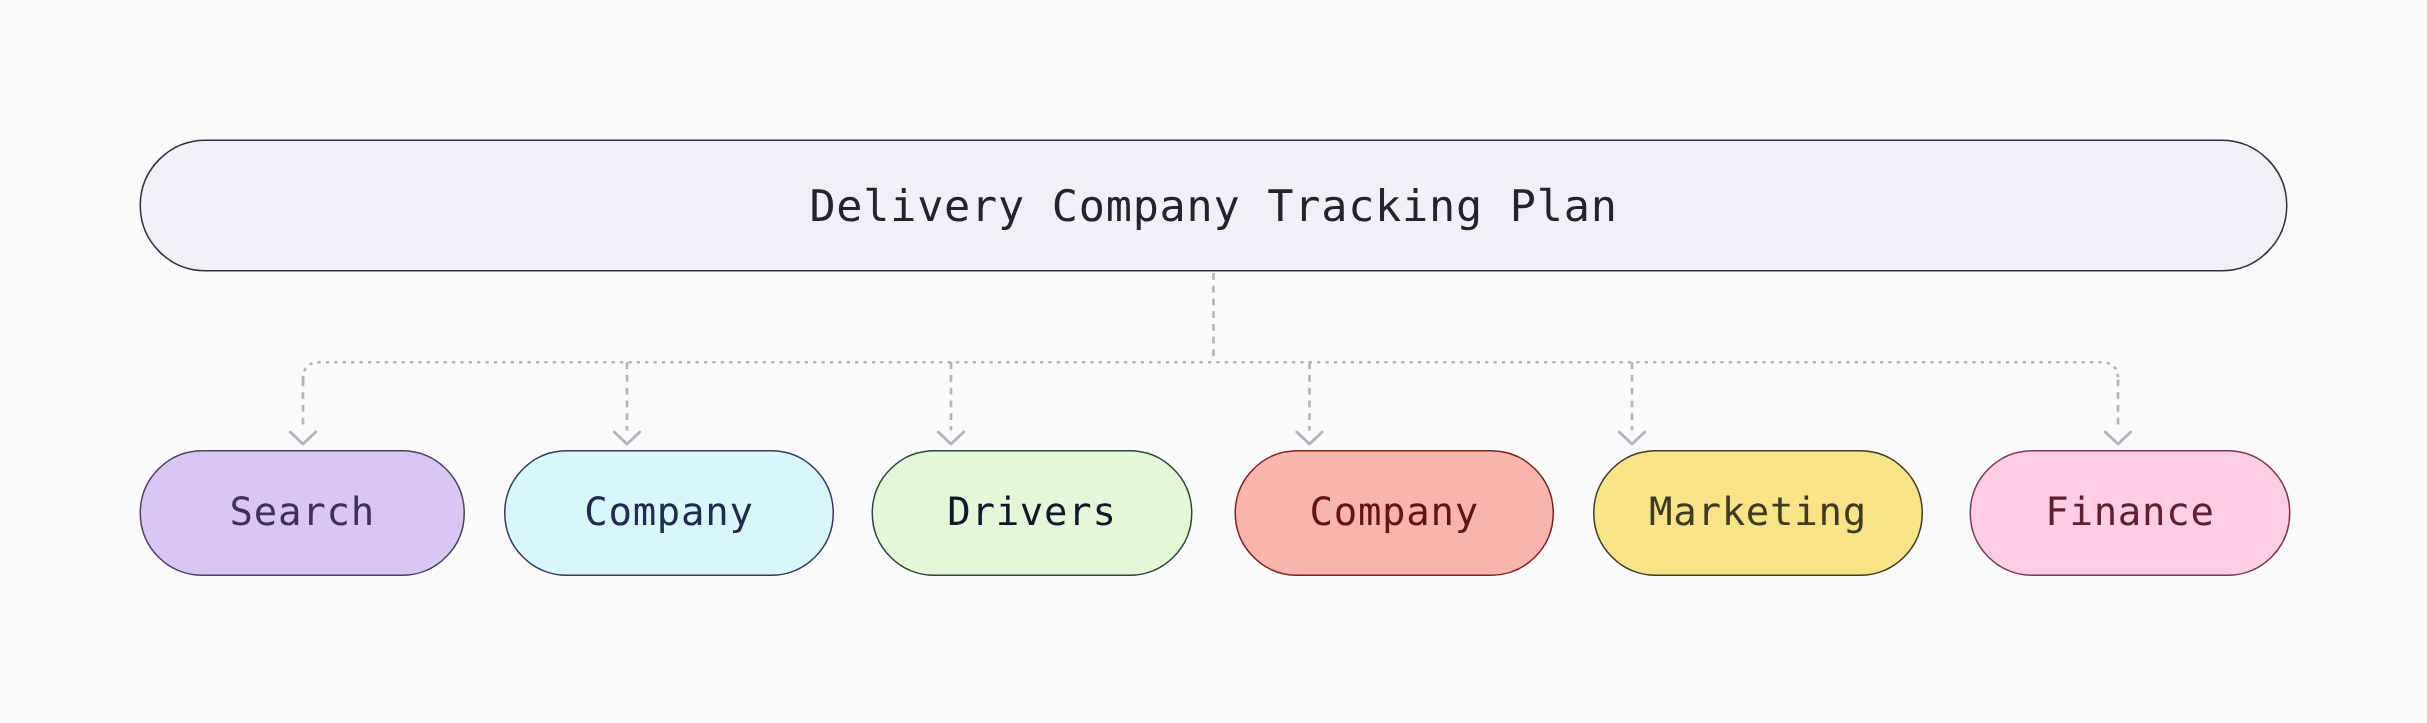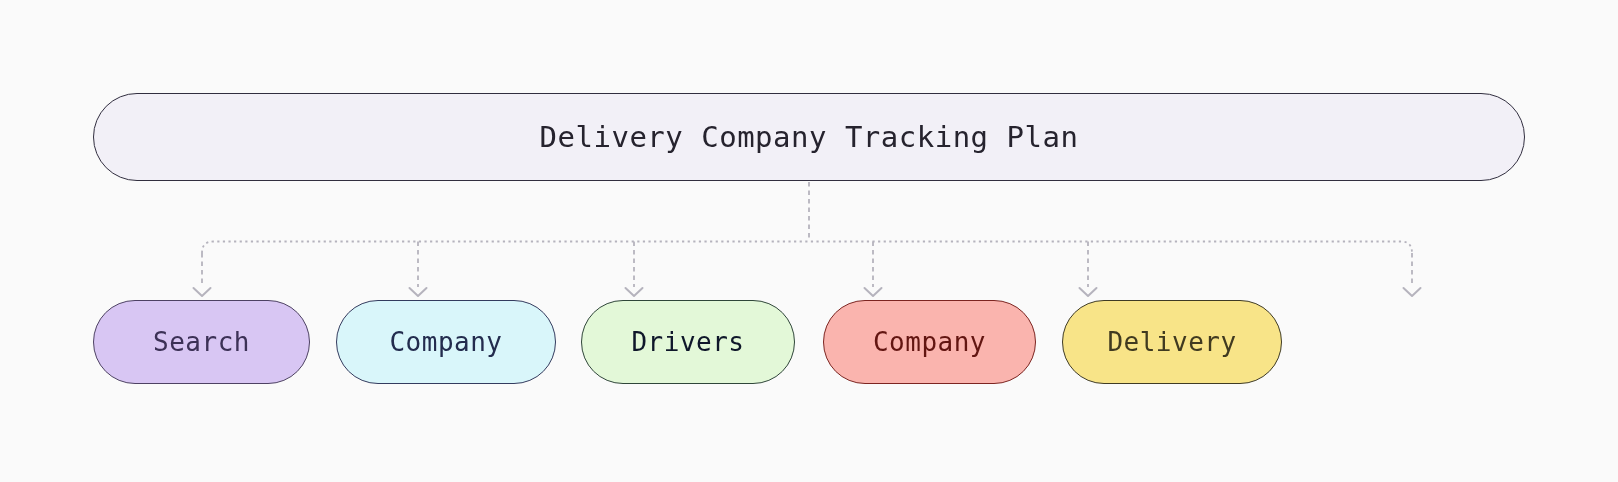--- a/index.html
+++ b/index.html
@@ -110,16 +110,19 @@
   <div class="pill child" style="left: 336px; width: 220px; background: rgb(217, 246, 250); border-color: rgb(51, 59, 94); color: rgb(35, 44, 78);">
     <span>Company</span>
   </div>
   <div class="pill child" style="left: 581px; width: 214px; background: rgb(227, 248, 216); border-color: rgb(47, 70, 57); color: #0f172a;">
     <span>Drivers</span>
   </div>
   <div class="pill child" style="left: 823px; width: 213px; background: rgb(250, 180, 174); border-color: rgb(124, 36, 32); color: rgb(98, 21, 17);">
     <span>Company</span>
   </div>
   <div class="pill child" style="left: 1062px; width: 220px; background: rgb(248, 228, 136); border-color: rgb(63, 59, 36); color: rgb(64, 58, 32);">
-    <span>Delivery</span>
+    <span>Marketing</span>
+  </div>
+  <div class="pill child" style="left: 1313px; width: 214px; background: rgb(253, 205, 228); border-color: rgb(122, 59, 82); color: rgb(94, 32, 48);">
+    <span>Finance</span>
   </div>
 
 </div>
 
 </body></html>

